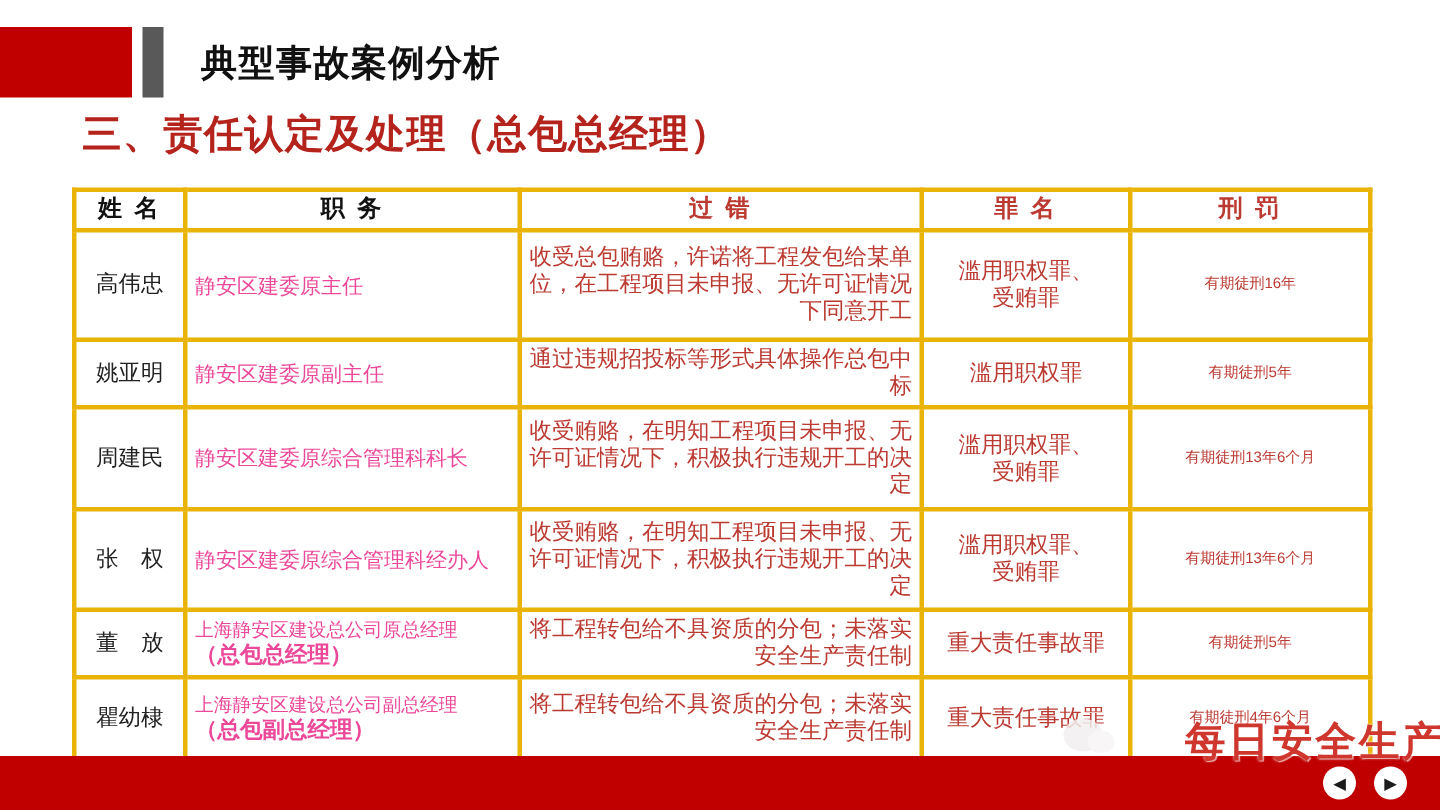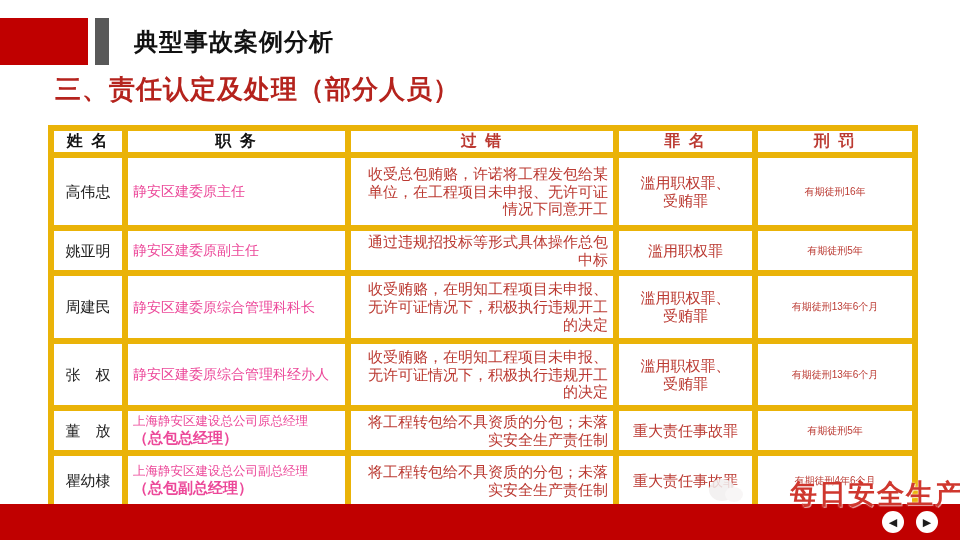--- a/index.html
+++ b/index.html
@@ -7,21 +7,21 @@
   .slide{position:relative;width:960px;height:540px;background:#ffffff;overflow:hidden;margin:0 auto;padding-left:12px;}
 
   
   .red-block{position:absolute;left:0;top:18px;width:88px;height:47px;background:#c00000;}
   .gray-block{position:absolute;left:95px;top:18px;width:14px;height:47px;background:#595959;}
   .slide-title{position:absolute;left:134px;top:26px;font-size:24px;font-weight:bold;color:#111111;letter-spacing:1px;}
   .slide-subtitle{position:absolute;left:55px;top:72px;font-size:26px;font-weight:bold;color:#b5231d;letter-spacing:1px;}
 
   
   table.case-table{position:absolute;left:48px;top:125px;width:864px;border-collapse:collapse;table-layout:fixed;background:#fff;}
-  table.case-table td,table.case-table th{border:6px solid #eab308;padding:1px 5px;vertical-align:middle;line-height:1.18;overflow:hidden;}
+  table.case-table td,table.case-table th{border:3px solid #eab308;padding:1px 5px;vertical-align:middle;line-height:1.18;overflow:hidden;}
   th.hdr{font-size:16px;font-weight:bold;text-align:center;letter-spacing:2px;}
   th.hdr-black{color:#111111;}
   th.hdr-red{color:#bb3a32;}
   td.cell-name{font-size:15px;color:#222;text-align:center;}
   td.cell-pos{font-size:14px;color:#ec4899;text-align:left;border-radius:20px;}
   .pos-note{font-size:15px;font-weight:bold;display:block;}
   .pos-small{font-size:12.5px;font-weight:normal;display:block;}
   td.cell-fault{font-size:15px;color:#bb3a32;text-align:right;}
   td.cell-crime{font-size:15px;color:#bb3a32;text-align:center;white-space:pre-line;}
   td.cell-penalty{font-size:10px;color:#bb3a32;text-align:center;}
@@ -43,21 +43,21 @@
   .nav-next{right:34px;}
 </style>
 </head>
 <body>
 
 <div class="slide">
 
   <div class="red-block"></div>
   <div class="gray-block"></div>
   <div class="slide-title">典型事故案例分析</div>
-  <div class="slide-subtitle">三、责任认定及处理（部分人员）</div>
+  <div class="slide-subtitle">三、责任认定及处理（总包总经理）</div>
 
   <table class="case-table">
     <colgroup>
       <col style="width:74px">
         <col style="width:223px">
         <col style="width:268px">
         <col style="width:139px">
         <col style="width:160px">
     </colgroup>
     <tbody>

